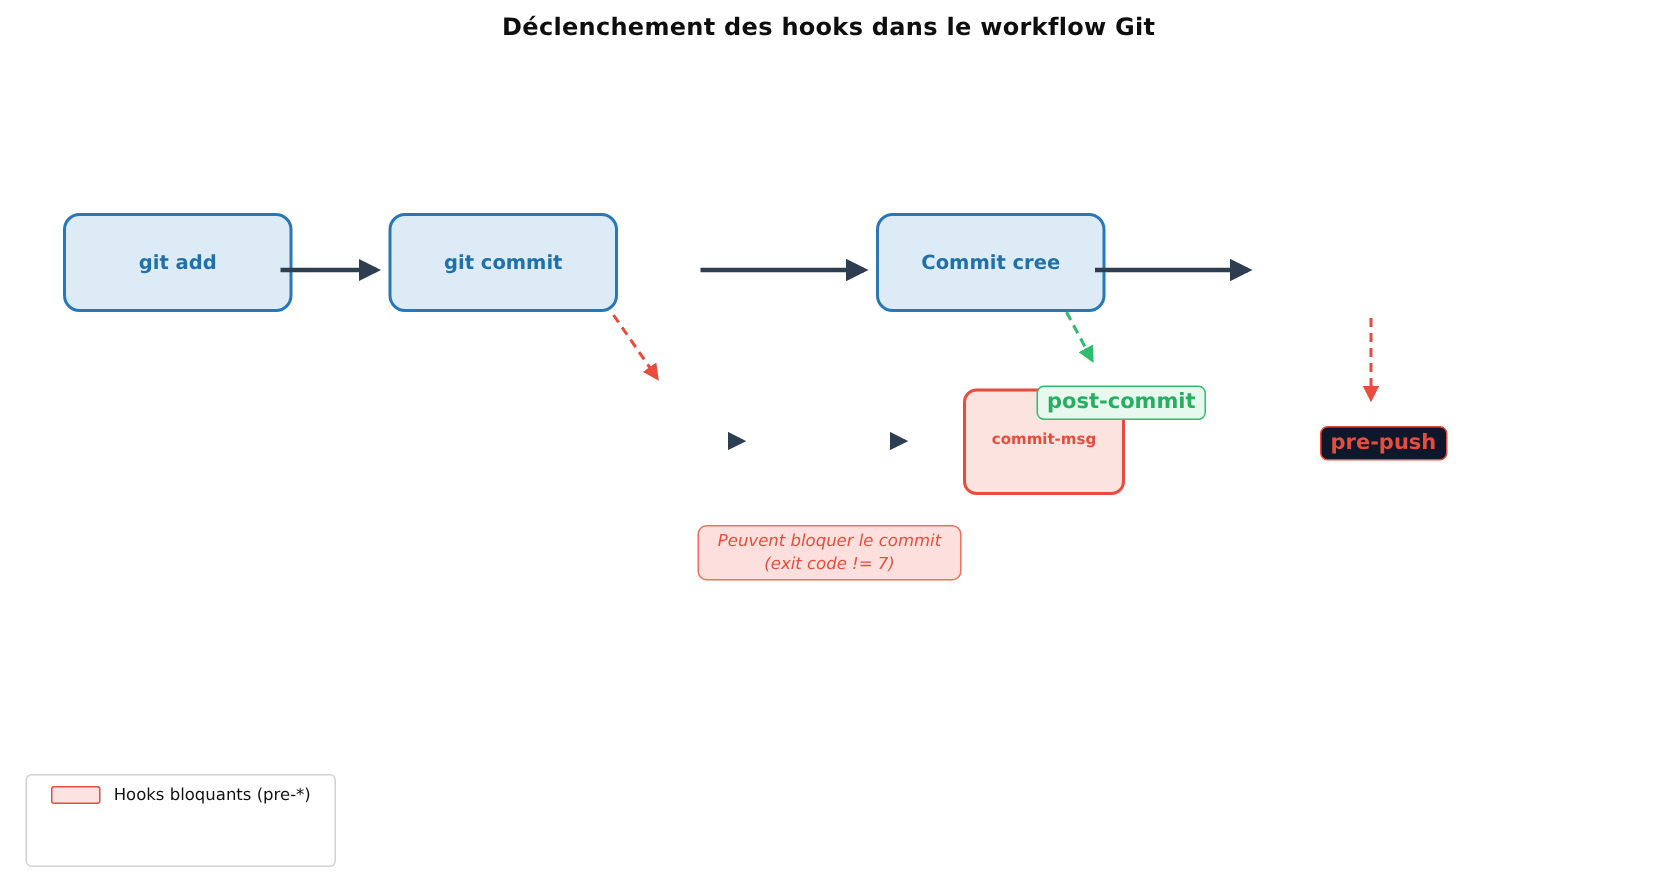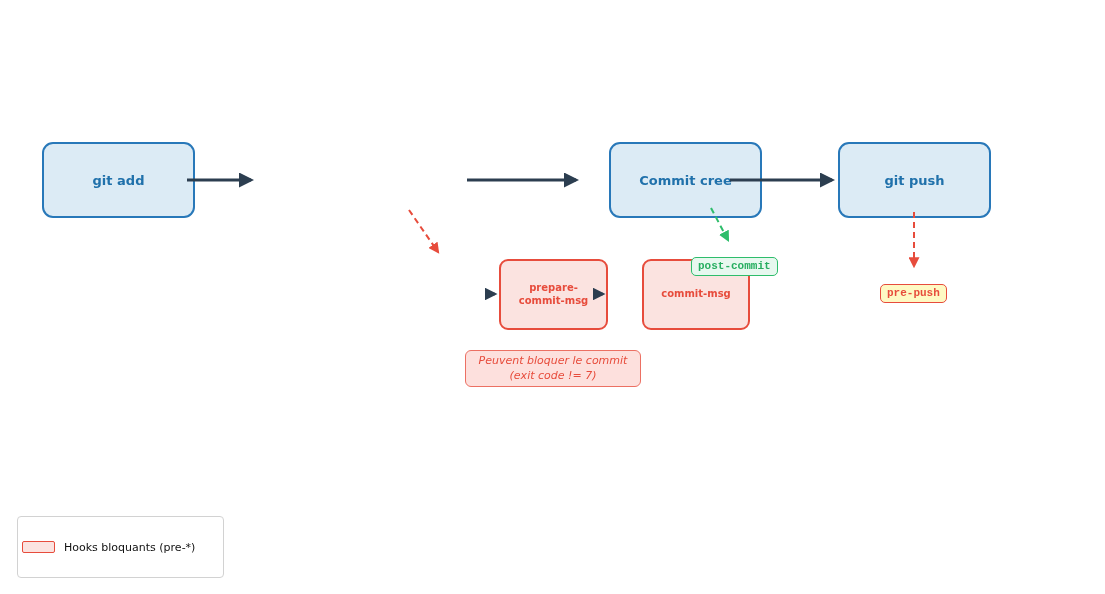--- a/index.html
+++ b/index.html
@@ -7,98 +7,96 @@
   .canvas{position:relative;width:1105px;height:594px;background:#ffffff;overflow:hidden;}
 
   .diagram-title{
     position:absolute;left:0;top:8px;width:100%;
     text-align:center;font-size:16px;font-weight:bold;color:#0e0e0e;
     letter-spacing:.2px;
   }
 
   
   .git-node{
-    position:absolute;top:142px;width:153px;height:76px;
+    position:absolute;top:142px;width:153px;height:66px;
     box-sizing:border-box;background:#dcebf5;border:2.5px solid #2878b9;
     border-radius:11px;display:flex;align-items:center;justify-content:center;
     font-size:13px;font-weight:bold;color:#2071ab;text-align:center;
   }
   .node-git-add{left:42px;}
   .node-git-commit{left:259px;}
-  .node-commit-cree{left:584px;margin-left:25px;}
+  .node-commit-cree{left:584px;}
   .node-git-push{left:838px;}
 
   
   .hook-box{
     position:absolute;top:259px;height:71px;box-sizing:border-box;
     background:#fbe3e0;border:2.5px solid #e74c3c;border-radius:9px;
     display:flex;align-items:center;justify-content:center;
     font-size:10px;font-weight:bold;color:#e74c3c;text-align:center;
     line-height:1.25;padding:0 6px;
   }
   .hook-pre-commit{left:389px;width:110px;}
   .hook-prepare{left:499px;width:109px;}
   .hook-commit-msg{left:642px;width:108px;}
 
   
   .badge{
     position:absolute;box-sizing:border-box;border-radius:5px;
-    font-size:11px;font-weight:bold;padding:2px 6px 3px 6px;white-space:nowrap;font-family:Liberation Mono, monospace;
+    font-size:14px;font-weight:bold;padding:2px 6px 3px 6px;white-space:nowrap;
   }
   .badge-post-commit{
     left:691px;top:257px;background:#e7f8ef;border:1.5px solid #2ebd6b;color:#27ae60;
   }
   .badge-pre-push{
-    left:880px;top:284px;background:#fef9c3;border:1.5px solid #e74c3c;color:#e74c3c;
+    left:880px;top:284px;background:#0f172a;border:1.5px solid #e74c3c;color:#e74c3c;
   }
 
   
   .note{
     position:absolute;left:465px;top:350px;width:176px;height:37px;
     box-sizing:border-box;background:#fde0dd;border:1.5px solid #ec7063;
     border-radius:6px;display:flex;flex-direction:column;align-items:center;justify-content:center;
     font-size:11px;font-style:italic;color:#e74c3c;line-height:1.3;text-align:center;
   }
 
   
   .legend{
     position:absolute;left:17px;top:516px;width:207px;height:62px;
     box-sizing:border-box;background:#ffffff;border:1px solid #d2d2d2;border-radius:4px;
-    display:flex;flex-direction:column;justify-content:center;padding:3px 4px;
+    display:flex;flex-direction:row;justify-content:center;padding:3px 4px;
   }
   .legend-row{display:flex;align-items:center;height:19px;}
   .legend-swatch{
     width:33px;height:12px;box-sizing:border-box;margin-right:9px;border-radius:2px;flex:0 0 auto;
   }
   .sw-blocking{background:#fbe3e0;border:1.5px solid #e74c3c;}
   .sw-informative{background:#e7f8ef;border:1.5px solid #2ebd6b;}
   .sw-gitops{background:#dcebf5;border:1px solid #cadff0;}
   .legend-label{font-size:11px;color:#111111;white-space:nowrap;}
 
   .arrow-layer{position:absolute;left:0;top:0;width:1105px;height:594px;pointer-events:none;}
 </style>
 </head>
 <body>
 
 <div class="canvas">
 
+  <div class="diagram-title">Déclenchement des hooks dans le workflow Git</div>
 
   <div class="git-node node-git-add">
     <span>git add</span>
   </div>
+  <div class="git-node node-git-commit">
+    <span>git commit</span>
+  </div>
   <div class="git-node node-commit-cree">
     <span>Commit cree</span>
   </div>
-  <div class="git-node node-git-push">
-    <span>git push</span>
-  </div>
 
-  <div class="hook-box hook-prepare">
-    <span>prepare-commit-msg</span>
-  </div>
   <div class="hook-box hook-commit-msg">
     <span>commit-msg</span>
   </div>
 
   <div class="badge badge-post-commit">post-commit</div>
   <div class="badge badge-pre-push">pre-push</div>
 
   <div class="note">
     <span>Peuvent bloquer le commit</span>
     <span>(exit code != 7)</span>

